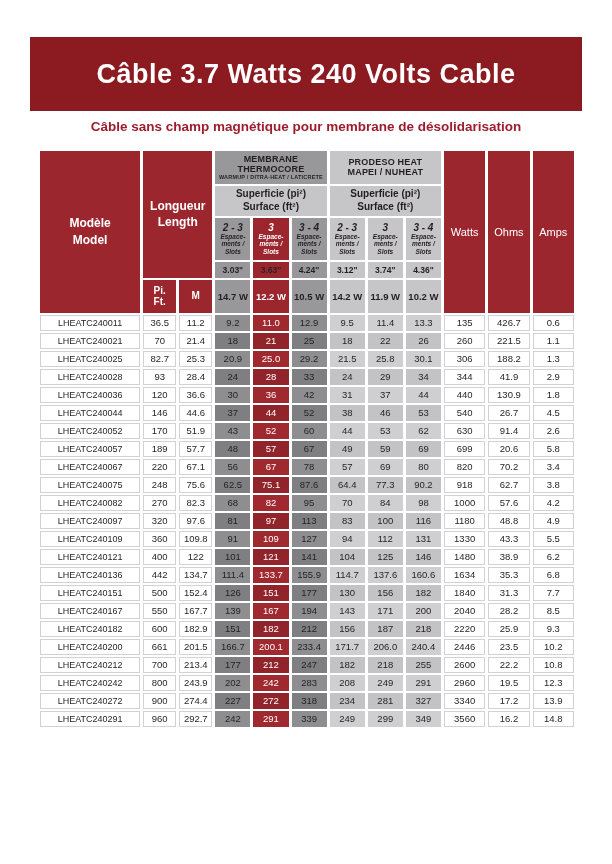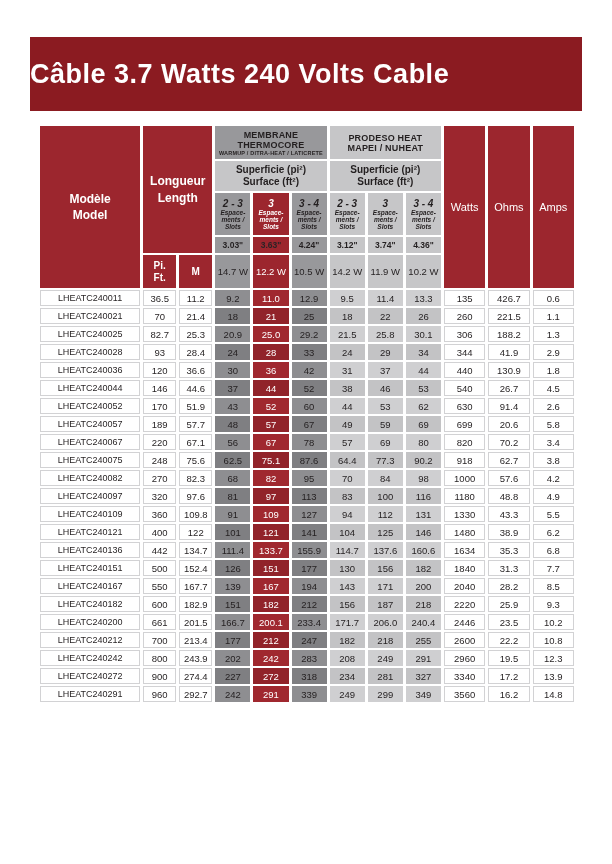--- a/index.html
+++ b/index.html
@@ -9,21 +9,21 @@
     font-family: "Liberation Sans", sans-serif;
     color: #231f20;
     overflow: hidden;
   }
 
   
   .banner {
     margin: 37px 30px 0 30px;
     height: 74px;
     background: #8b1b21;
-    display: flex; align-items: center; justify-content: flex-start;
+    display: flex; align-items: center; justify-content: center;
   }
   .banner h1 {
     color: #ffffff; font-size: 27px; font-weight: 700; letter-spacing: .5px;
   }
 
   
   .subtitle { margin-top: 7px; text-align: center; color: #9e1d2c; line-height: 1.3; }
   .subtitle .fr { font-size: 13.5px; font-weight: 700; }
   .subtitle .en { font-size: 13px;  font-weight: 600; }
 
@@ -55,21 +55,21 @@
   .h-woa { font-size: 11px; font-weight: 400; }
   .g-title { display: block; font-size: 9px;  font-weight: 800; letter-spacing: .2px; }
   .group-thermocore .g-sub { display: block; font-size: 5.5px; font-weight: 700; letter-spacing: .2px; }
   .group-prodeso   .g-sub { display: block; font-size: 9px;   font-weight: 800; letter-spacing: .2px; }
   .h-surface { font-size: 10px; font-weight: 700; line-height: 1.25; }
   .h-slot { line-height: 1.1; font-style: italic; }
   .h-slot .range { display: block; font-size: 10px; font-weight: 700; }
   .h-slot .slots { display: block; font-size: 6.5px; font-weight: 700; }
   .h-spacing { font-size: 8.5px; font-weight: 600; }
   .h-spacing.red { color: #2b2326; }      
-  .h-wattsper { font-size: 9.5px; font-weight: 400; }
+  .h-wattsper { font-size: 9.5px; font-weight: 700; }
   .h-wattsper.red { color: #ffffff; }
 
   
   tr.hr1 { height: 33px; } tr.hr2 { height: 30px; } tr.hr3 { height: 42px; }
   tr.hr4 { height: 16px; } tr.hr5 { height: 33px; }
 
   
   tbody tr { height: 16px; }
   tbody td { font-size: 9.5px; }
   td.c-white { background: #ffffff; box-shadow: inset 0 0 0 1px #d2d2d4; }
@@ -82,20 +82,21 @@
   tr.even td.c-pgray { background: #c3c3c5; }
 </style>
 </head>
 <body>
 
 <header class="banner">
   <h1>Câble 3.7 Watts 240 Volts Cable</h1>
 </header>
 
 <div class="subtitle">
+  <div class="fr">Câble sans champ magnétique pour membrane de désolidarisation</div>
 </div>
 
 <table class="spec">
   <colgroup>
     <col class="c-model">
       <col class="c-pi">
       <col class="c-m">
     <col class="c-d">
       <col class="c-d">
       <col class="c-d">

